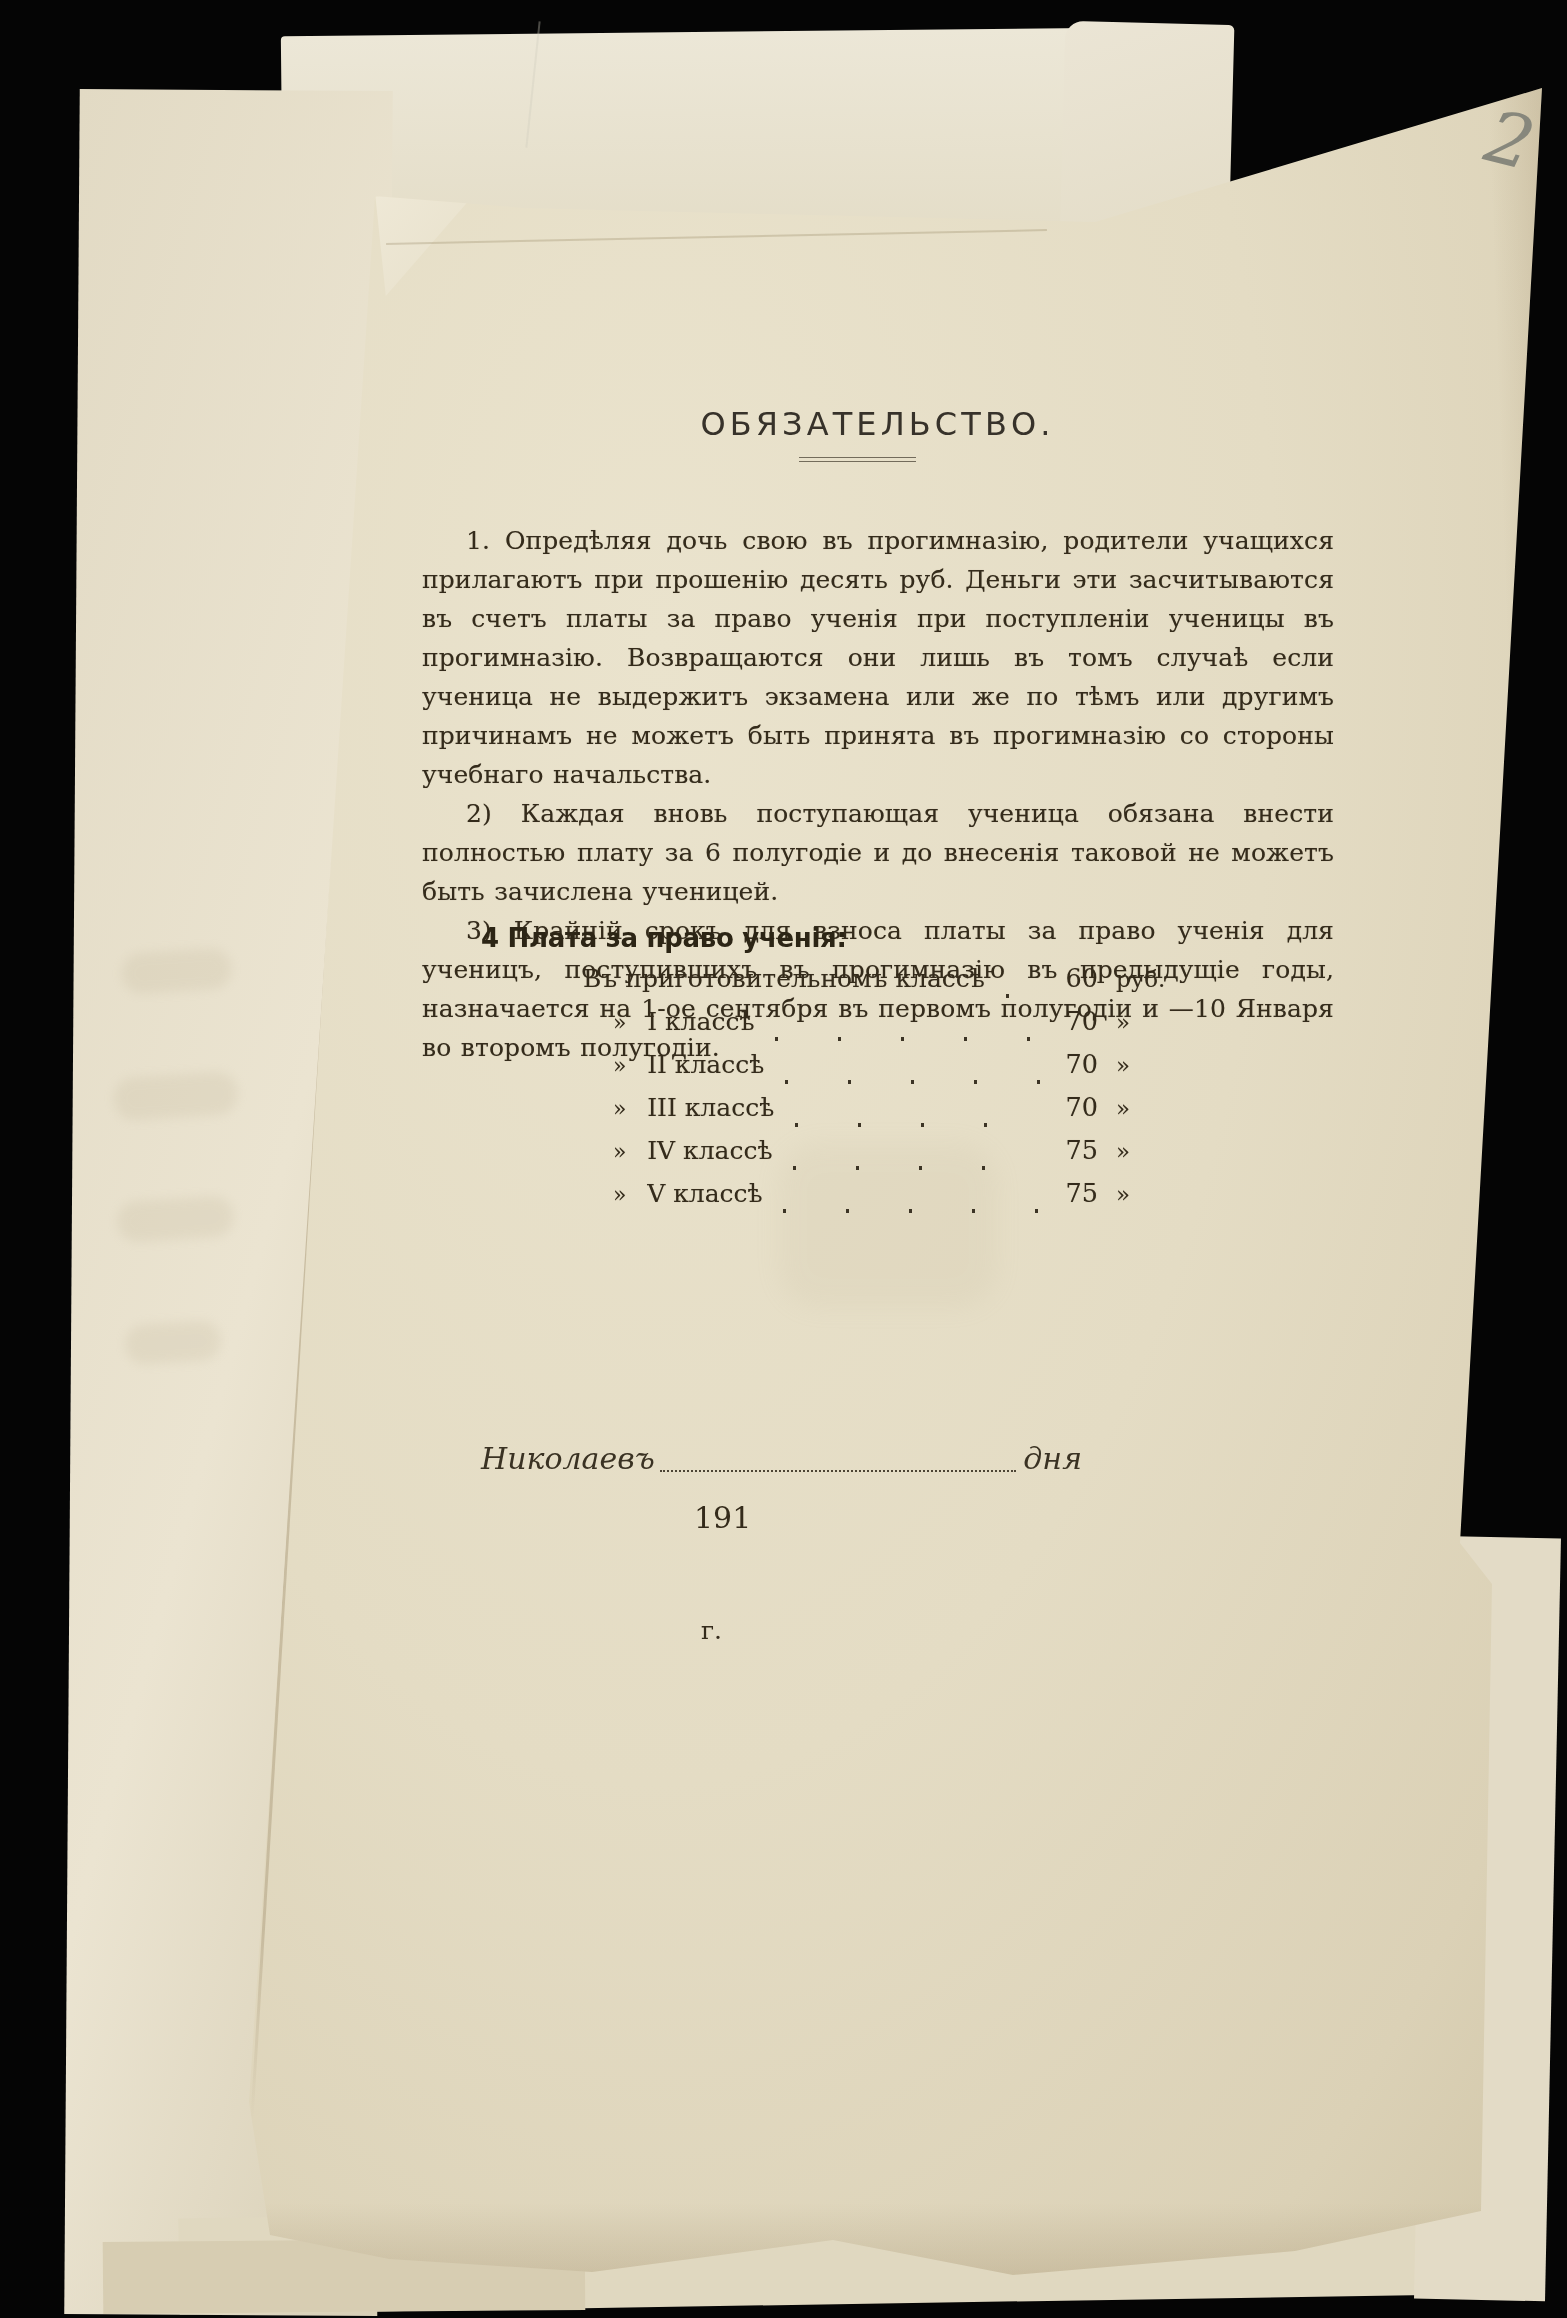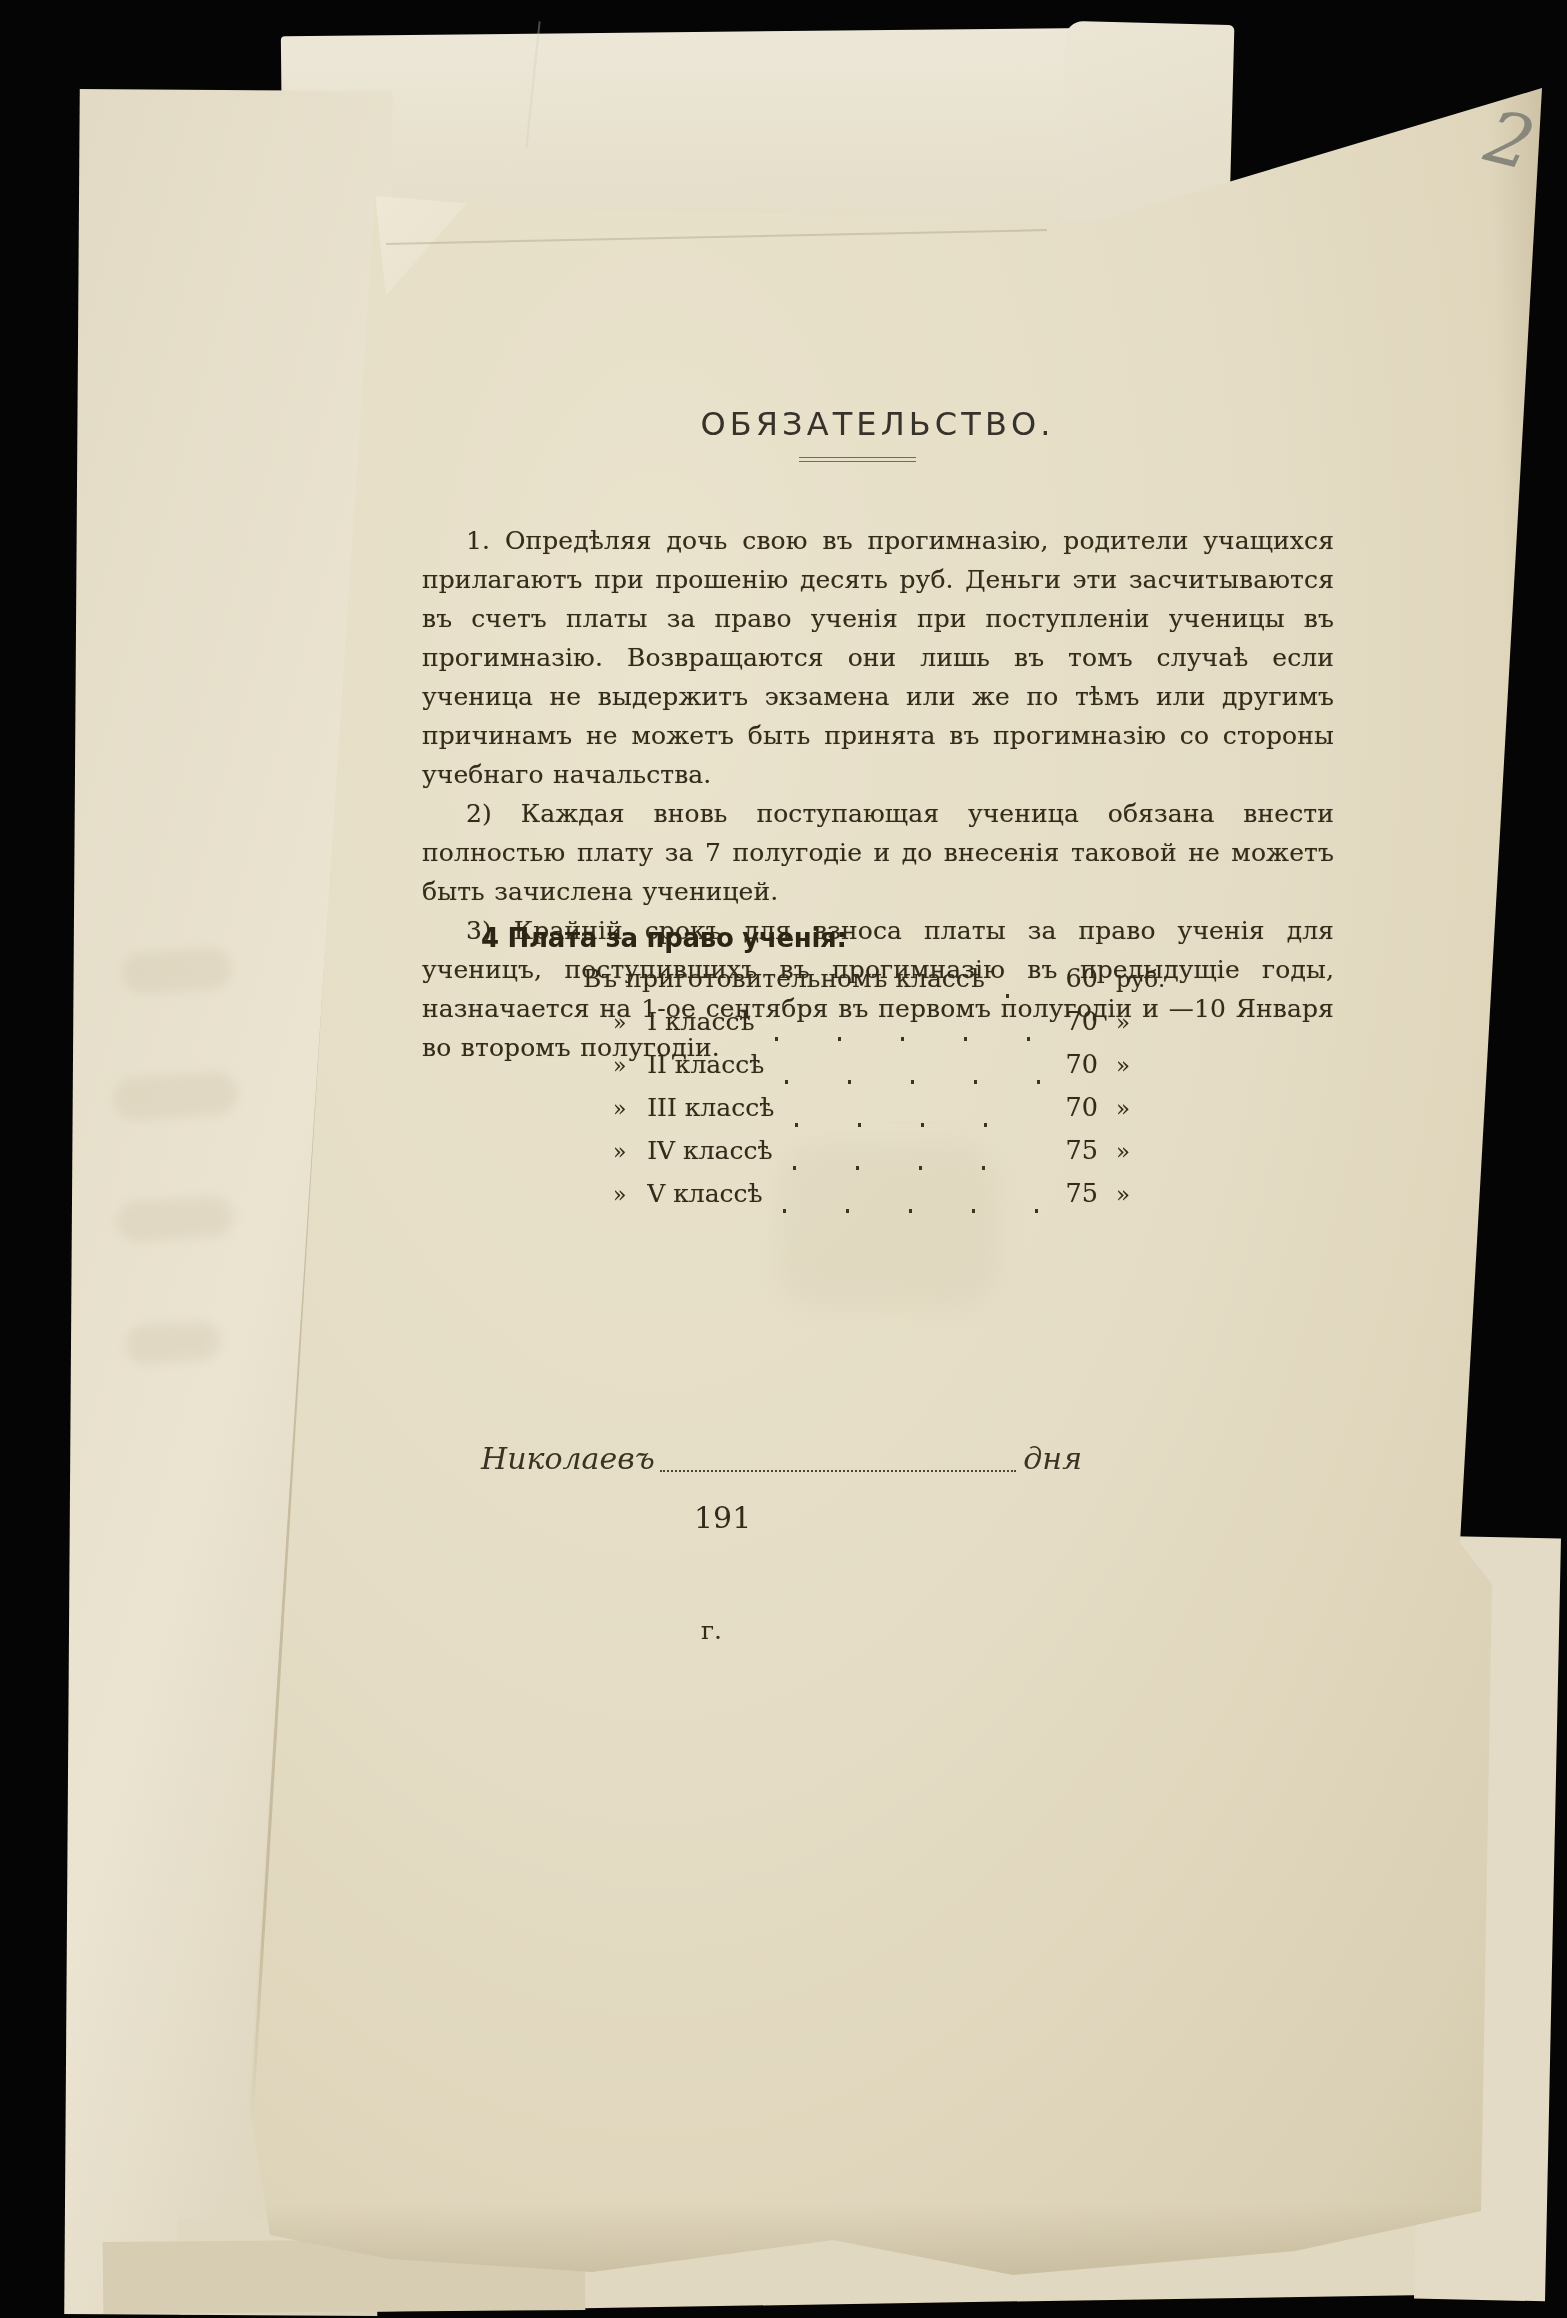--- a/index.html
+++ b/index.html
@@ -107,21 +107,21 @@
     <div class="sheet" id="crease-top"></div>
     <div id="bleed-smudge"></div>
 
     <span class="pencil" id="pencil-2">2</span>
 
     <div id="doc-title">ОБЯЗАТЕЛЬСТВО.</div>
     <div id="title-rule"></div>
 
     <div id="paragraphs">
       <p>1. Опредѣляя дочь свою въ прогимназію, родители учащихся прилагаютъ при прошенію десять руб. Деньги эти засчитываются въ счетъ платы за право ученія при поступленіи ученицы въ прогимназію. Возвращаются они лишь въ томъ случаѣ если ученица не выдержитъ экзамена или же по тѣмъ или другимъ причинамъ не можетъ быть принята въ прогимназію со стороны учебнаго начальства.</p>
-      <p>2) Каждая вновь поступающая ученица обязана внести полностью плату за 7 полугодіе и до внесенія таковой не можетъ быть зачислена ученицей.</p>
+      <p>2) Каждая вновь поступающая ученица обязана внести полностью плату за 6 полугодіе и до внесенія таковой не можетъ быть зачислена ученицей.</p>
       <p>3) Крайній срокъ для взноса платы за право ученія для ученицъ, поступившихъ въ прогимназію въ предыдущіе годы, назначается на 1-ое сентября въ первомъ полугодіи и —10 Января во второмъ полугодіи.</p>
     </div>
 
     <div id="fee-heading">4 Плата за право ученія:</div>
 
     <div id="fee-table">
       <div class="fee-row">
         <span class="fee-prefix"></span>
         <span class="fee-label">Въ приготовительномъ классѣ</span>
         <span class="fee-leader"></span>

